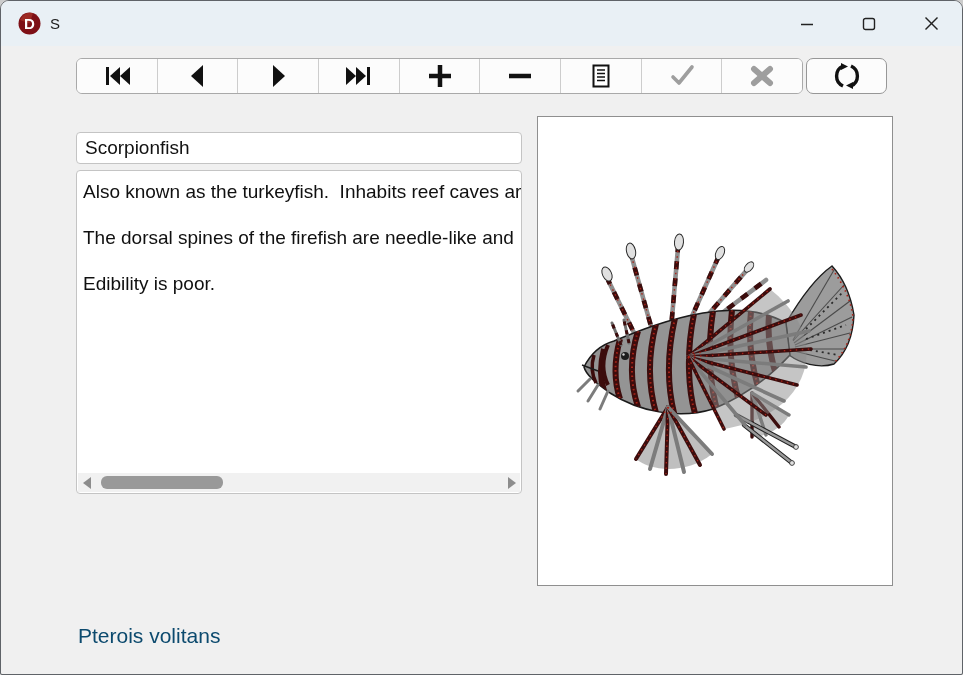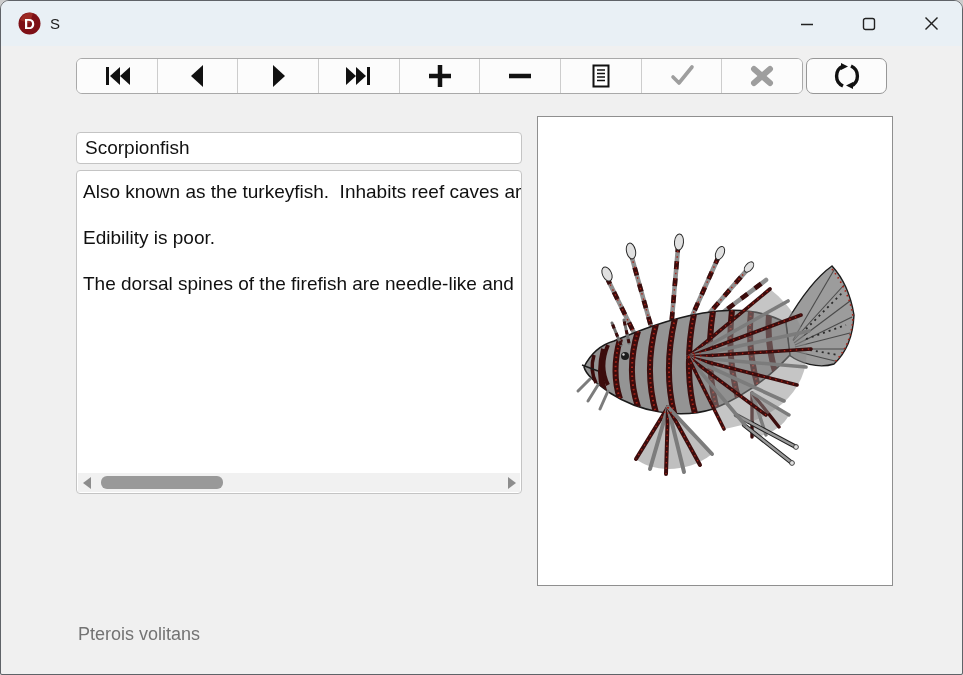--- a/index.html
+++ b/index.html
@@ -75,21 +75,21 @@
 
   
   .image-panel {
     position:absolute; left:536px; top:115px; width:356px; height:470px;
     background:#ffffff; border:1px solid #8f8f8f;
   }
   .image-panel svg { display:block; }
 
   
   .species {
-    position:absolute; left:77px; top:623px; font-size:18px; color:#737373;
+    position:absolute; left:77px; top:623px; font-size:21px; color:#0c4a6e;
   }
 </style>
 </head>
 <body>
 
 <div class="window">
 
   <div class="titlebar">
     <svg class="appicon" viewBox="0 0 23 23">
       <circle cx="11.5" cy="11.5" r="11" fill="#7e1016"></circle>
@@ -181,22 +181,22 @@
       <path d="M 18 4 A 11 11 0 0 1 18 24" fill="none" stroke="#111" stroke-width="3.4"></path>
       <polygon points="20,20 13,23.5 20,27" fill="#111"></polygon>
     </svg>
   </button>
 
   <input class="name-edit" type="text" value="Scorpionfish" style="">
 
   <div class="memo">
     <div class="memo-text">
       <div class="memo-line">Also known as the turkeyfish.  Inhabits reef caves ar</div>
+      <div class="memo-line">The dorsal spines of the firefish are needle-like and</div>
       <div class="memo-line">Edibility is poor.</div>
-      <div class="memo-line">The dorsal spines of the firefish are needle-like and</div>
     </div>
     <div class="hscroll">
       <div class="scroll-arrow">
         <div class="tri-left"></div>
       </div>
       <div class="scroll-track">
         <div class="scroll-thumb"></div>
       </div>
       <div class="scroll-arrow">
         <div class="tri-right"></div>

